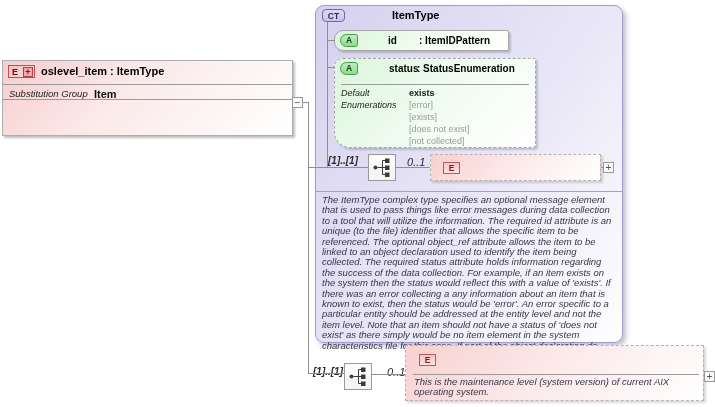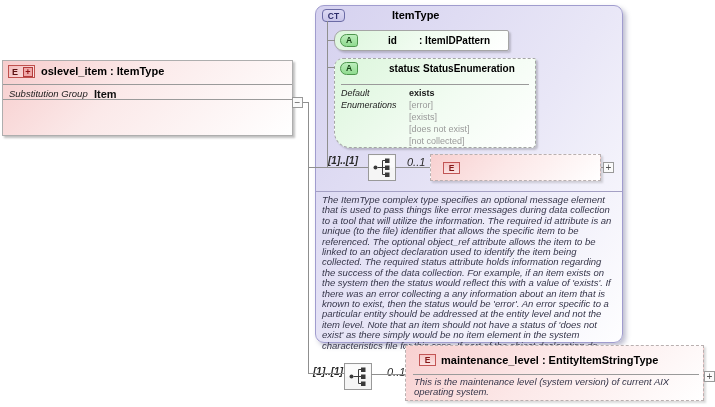--- a/index.html
+++ b/index.html
@@ -160,21 +160,20 @@
     <circle cx="7.5" cy="13.5" r="2" fill="#3a3a3a"></circle>
     <path d="M9.5 13.5 H14.5 M14.5 6.5 V20.5 M14.5 6.5 H17 M14.5 13.5 H17 M14.5 20.5 H17" stroke="#3a3a3a" fill="none"></path>
     <rect x="17" y="4.5" width="4.5" height="4.5" fill="#3a3a3a"></rect>
     <rect x="17" y="11.5" width="4.5" height="4.5" fill="#3a3a3a"></rect>
     <rect x="17" y="18.5" width="4.5" height="4.5" fill="#3a3a3a"></rect>
   </svg>
   <div class="card" style="left:387px;top:366px;">0..1</div>
 
   <div class="child-box" style="left:405px;top:345px;width:299px;height:56px;">
     <div class="badge-e" style="left:13px;top:8px;">E</div>
-    <div class="child-label" style="left:35px;top:8px;">maintenance_level : EntityItemStringType</div>
     <div class="sep" style="left:7px;top:28px;width:286px;"></div>
     <div class="doc" style="left:8px;top:31px;width:286px;">This is the maintenance level (system version) of current AIX operating system.</div>
   </div>
   <div class="toggle" style="left:704px;top:371px;">+</div>
 
   <div class="line" style="left:303px;top:102px;width:5px;height:1px;"></div>
   <div class="line" style="left:308px;top:102px;width:1px;height:272px;"></div>
   <div class="line" style="left:308px;top:167px;width:60px;height:1px;"></div>
   <div class="line" style="left:395px;top:167px;width:35px;height:1px;"></div>
   <div class="line" style="left:308px;top:373px;width:36px;height:1px;"></div>

